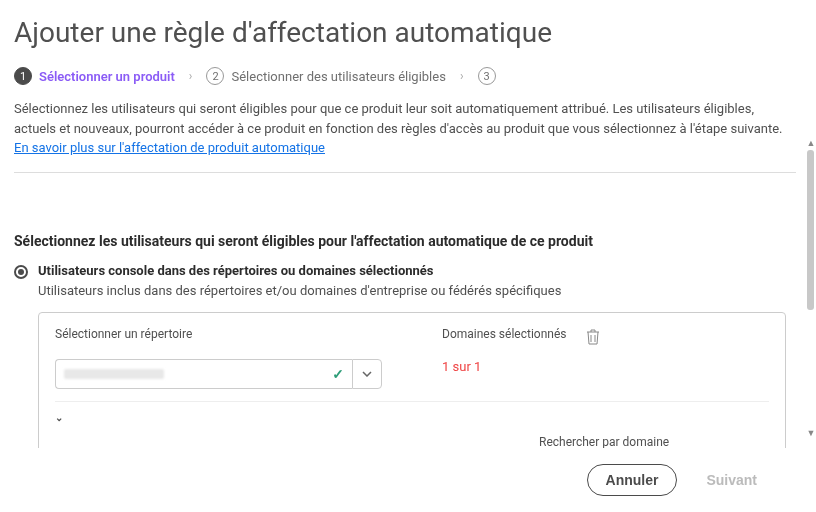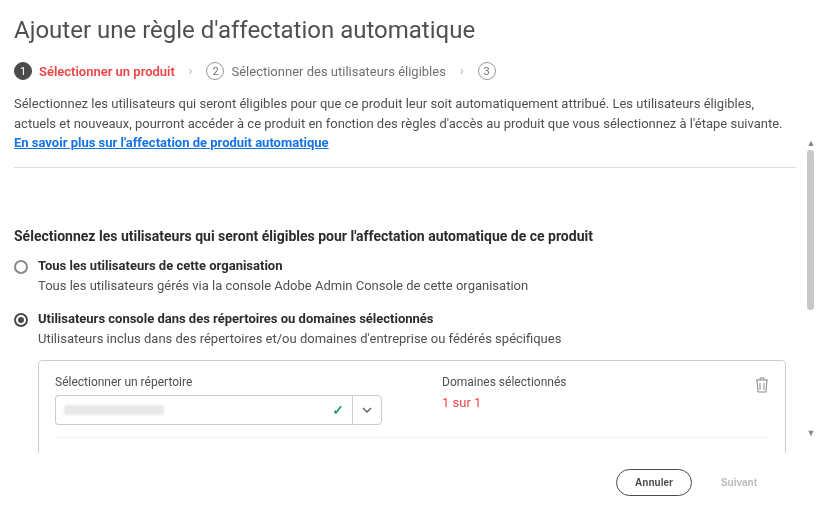--- a/index.html
+++ b/index.html
@@ -1,59 +1,59 @@
 <!DOCTYPE html>
 <html><head>
 <meta charset="utf-8">
 <style>
   * { box-sizing: border-box; margin: 0; padding: 0; }
   body { font-family: -apple-system, BlinkMacSystemFont, "Segoe UI", Roboto, sans-serif; font-size: 13px; color: #2c2c2c; background: #fff; width: 816px; height: 512px; overflow: hidden; position: relative; }
   .dialog { padding: 16px 20px 0 14px; height: 100%; display: flex; flex-direction: column; }
-  .title { font-size: 24px; font-weight: 400; color: #505050; margin-bottom: 18px; }
+  .title { font-size: 28px; font-weight: 400; color: #505050; margin-bottom: 18px; }
   .steps { display: flex; align-items: center; gap: 8px; margin-bottom: 14px; font-size: 13px; }
   .step { display: flex; align-items: center; gap: 7px; color: #707070; }
   .step-num { width: 18px; height: 18px; border-radius: 50%; border: 1px solid #999; display: flex; align-items: center; justify-content: center; font-size: 11px; color: #707070; background: #fff; }
   .step.active .step-num { background: #4b4b4b; border-color: #4b4b4b; color: #fff; }
-  .step.active .step-label { color: #ef4444; font-weight: 600; text-align: center; }
+  .step.active .step-label { color: #8b5cf6; font-weight: 600; text-align: center; }
   .chev { color: #aaa; font-size: 12px; padding: 0 6px; }
   .desc { font-size: 13px; color: #505050; line-height: 1.5; margin-bottom: 14px; }
-  .desc a { color: #1473e6; text-decoration: underline; cursor: pointer; font-weight: bold; }
+  .desc a { color: #1473e6; text-decoration: underline; cursor: pointer; }
   .divider { border: none; border-top: 1px solid #ddd; margin-bottom: 14px; }
   .scrollarea { flex: 1; overflow-y: auto; padding-right: 10px; position: relative; }
   .section-title { font-weight: 700; font-size: 14px; color: #2c2c2c; margin-bottom: 14px; margin-top: 46px; }
   .radio-group { display: flex; flex-direction: column; gap: 18px; }
   .radio-opt { display: flex; gap: 10px; align-items: flex-start; }
   .radio { width: 14px; height: 14px; border-radius: 50%; border: 2px solid #888; margin-top: 2px; flex-shrink: 0; position: relative; cursor: pointer; }
   .radio.checked { border-color: #4b4b4b; }
   .radio.checked::after { content: ""; position: absolute; width: 6px; height: 6px; background: #4b4b4b; border-radius: 50%; top: 2px; left: 2px; }
   .radio-body { flex: 1; }
   .radio-label { font-weight: 700; font-size: 13px; color: #2c2c2c; margin-bottom: 5px; }
   .radio-sub { font-size: 13px; color: #505050; }
   .panel { border: 1px solid #ccc; border-radius: 4px; padding: 14px 16px; margin-top: 14px; margin-left: 24px; }
   .panel-top { display: flex; gap: 60px; margin-bottom: 12px; }
   .pcol { flex: 1; }
-  .plabel { font-size: 12px; color: #505050; margin-bottom: 6px; }
+  .plabel { font-size: 12px; color: #505050; margin-bottom: 18px; }
   .select-wrap { display: flex; }
   .select-input { flex: 1; border: 1px solid #ccc; border-right: none; border-radius: 4px 0 0 4px; padding: 6px 8px; height: 30px; display: flex; align-items: center; justify-content: space-between; background: #fff; }
   .select-blur { width: 100px; height: 10px; background: #e8e8e8; border-radius: 2px; filter: blur(1px); }
   .check-icon { color: #2d9d78; font-weight: bold; font-size: 14px; }
   .select-btn { border: 1px solid #ccc; border-radius: 0 4px 4px 0; width: 30px; height: 30px; display: flex; align-items: center; justify-content: center; background: #fff; cursor: pointer; color: #666; }
-  .pcol-right { display: flex; align-items: flex-start; justify-content: space-between; gap: 20px; }
+  .pcol-right { display: flex; align-items: flex-start; gap: 20px; }
   .pval { font-size: 13px; color: #ef4444; }
   .trash { color: #888; cursor: pointer; font-size: 16px; margin-top: 2px; }
   .subsection { border-top: 1px solid #eee; padding-top: 10px; }
   .sub-head { display: flex; align-items: center; gap: 8px; font-size: 11px; font-weight: 600; letter-spacing: 0.4px; color: #505050; margin-bottom: 12px; cursor: pointer; }
   .sub-chev { font-size: 10px; }
   .search-row { display: flex; gap: 40px; align-items: flex-end; justify-content: flex-end; }
   .search-col {}
   .search-label { font-size: 12px; color: #505050; margin-bottom: 5px; }
   .search-input { border: 1px solid #ccc; border-radius: 4px; height: 28px; width: 230px; display: flex; align-items: center; padding: 0 8px; gap: 6px; }
   .search-field { border: none; outline: none; flex: 1; font-size: 13px; }
   .footer { display: flex; justify-content: flex-end; gap: 10px; padding: 16px 20px; border-top: none; }
-  .btn { border-radius: 16px; padding: 7px 18px; font-size: 10px; font-weight: 600; cursor: pointer; border: 1.5px solid transparent; background: transparent; }
+  .btn { border-radius: 16px; padding: 7px 18px; font-size: 14px; font-weight: 600; cursor: pointer; border: 1.5px solid transparent; background: transparent; }
   .btn-primary-outline { border-color: #4b4b4b; color: #4b4b4b; }
   .btn-disabled { color: #bbb; border-color: transparent; cursor: default; }
   .sb-track { position: absolute; right: 0; top: 138px; width: 10px; height: 300px; display: flex; flex-direction: column; align-items: center; justify-content: space-between; }
   .sb-arrow { color: #888; font-size: 9px; cursor: pointer; }
   .sb-thumb { width: 7px; height: 160px; background: #c8c8c8; border-radius: 3px; margin-top: 2px; }
 </style>
 </head>
 <body>
 
 <div class="dialog">
@@ -78,27 +78,20 @@
   <div class="desc">
     <span>Sélectionnez les utilisateurs qui seront éligibles pour que ce produit leur soit automatiquement attribué. Les utilisateurs éligibles, actuels et nouveaux, pourront accéder à ce produit en fonction des règles d'accès au produit que vous sélectionnez à l'étape suivante.  </span><a>En savoir plus sur l'affectation de produit automatique</a>
   </div>
 
   <hr class="divider">
 
   <div class="scrollarea">
     <div class="section-title">Sélectionnez les utilisateurs qui seront éligibles pour l'affectation automatique de ce produit</div>
 
     <div class="radio-group">
-      <div class="radio-opt">
-        <div class="radio"></div>
-        <div class="radio-body">
-          <div class="radio-label">Tous les utilisateurs de cette organisation</div>
-          <div class="radio-sub">Tous les utilisateurs gérés via la console Adobe Admin Console de cette organisation</div>
-        </div>
-      </div>
 
       <div class="radio-opt">
         <div class="radio checked"></div>
         <div class="radio-body">
           <div class="radio-label">Utilisateurs console dans des répertoires ou domaines sélectionnés</div>
           <div class="radio-sub">Utilisateurs inclus dans des répertoires et/ou domaines d'entreprise ou fédérés spécifiques</div>
         </div>
       </div>
     </div>
 

